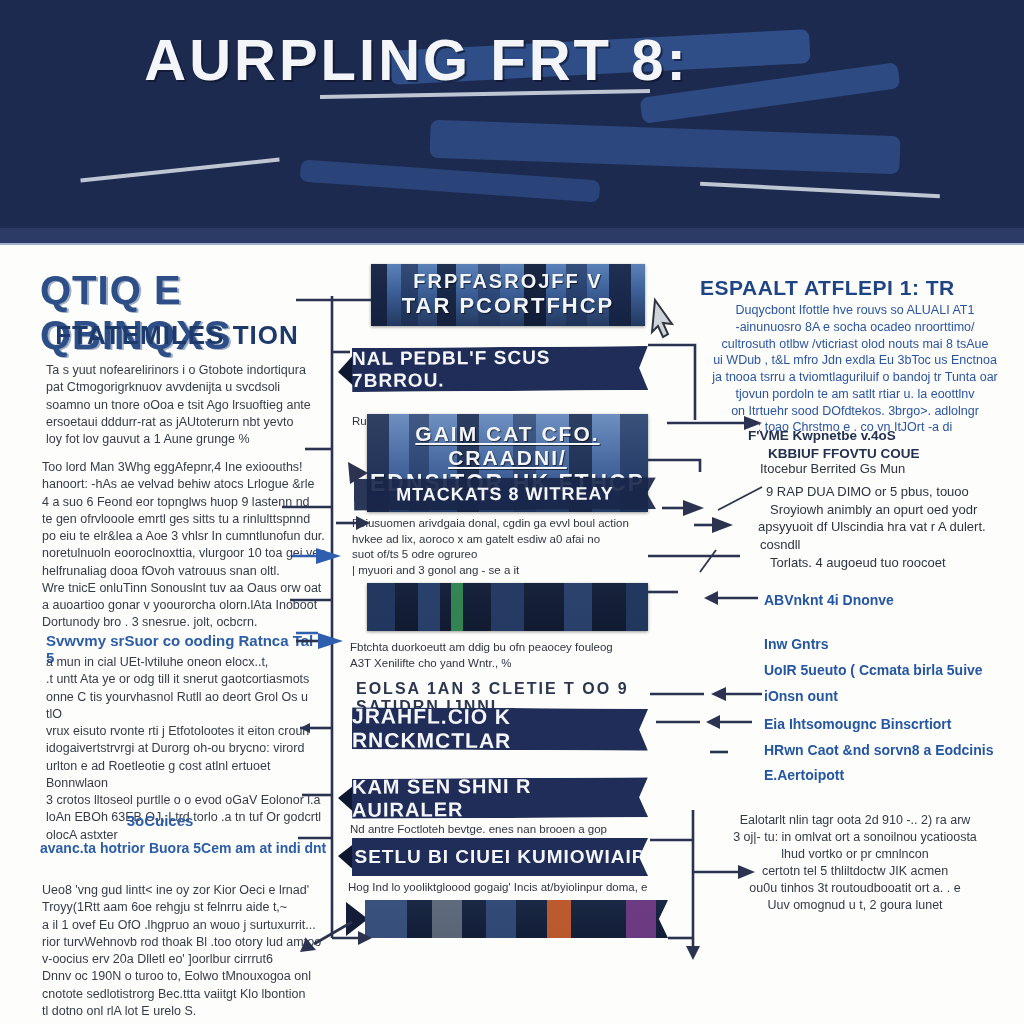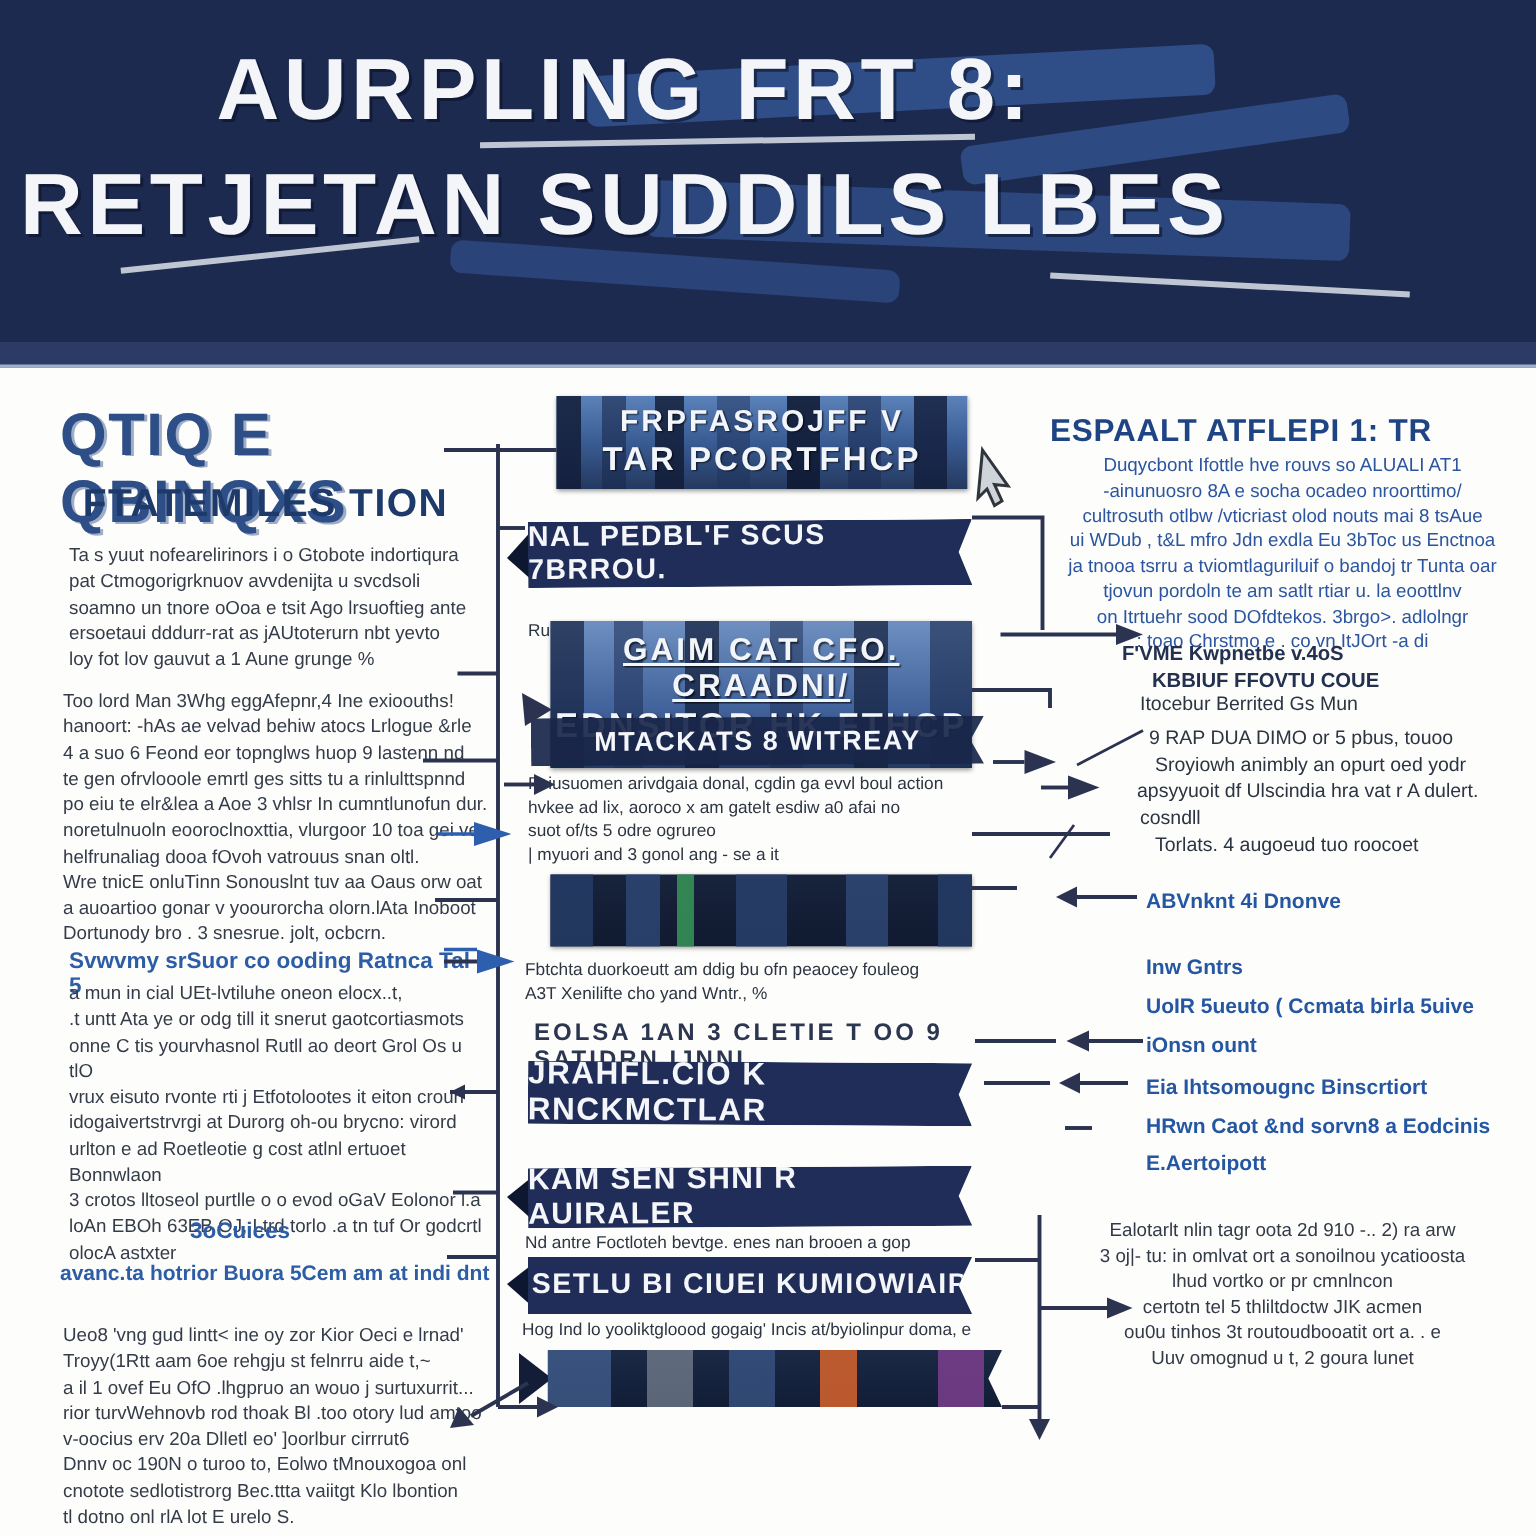--- a/index.html
+++ b/index.html
@@ -65,21 +65,20 @@
 
 <div id="stage">
 
   <div id="header" class="abs">
     <div class="scribble" style="left:390px;top:40px;width:420px;height:34px;transform:rotate(-3deg);"></div>
     <div class="scribble" style="left:430px;top:128px;width:470px;height:38px;transform:rotate(2deg);opacity:.45;"></div>
     <div class="scribble" style="left:640px;top:80px;width:260px;height:26px;transform:rotate(-8deg);opacity:.5;"></div>
     <div class="scribble" style="left:300px;top:170px;width:300px;height:22px;transform:rotate(4deg);opacity:.4;"></div>
     <div id="title" class="abs">
       <div>AURPLING FRT 8:</div>
-      <div>RETJETAN SUDDILS LBES</div>
     </div>
     <div class="strike" style="left:320px;top:92px;width:330px;height:4px;transform:rotate(-1deg);"></div>
     <div class="strike" style="left:80px;top:168px;width:200px;height:4px;transform:rotate(-6deg);"></div>
     <div class="strike" style="left:700px;top:188px;width:240px;height:4px;transform:rotate(3deg);"></div>
   </div>
   <div id="header-strip" class="abs"></div>
 
   <div class="abs h-big" style="left:40px;top:268px;width:290px;">QTIQ E QBINQXS</div>
   <div class="abs h-sub" style="left:52px;top:320px;width:250px;text-align:center;">FTATEMILES TION</div>
   <div class="abs para" style="left:46px;top:362px;width:280px;">Ta s yuut nofearelirinors i o Gtobote indortiqura

